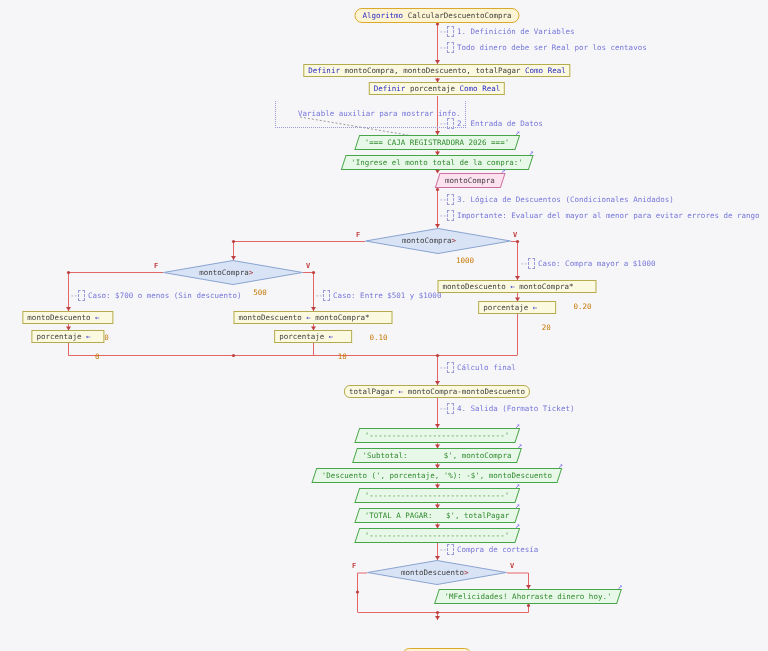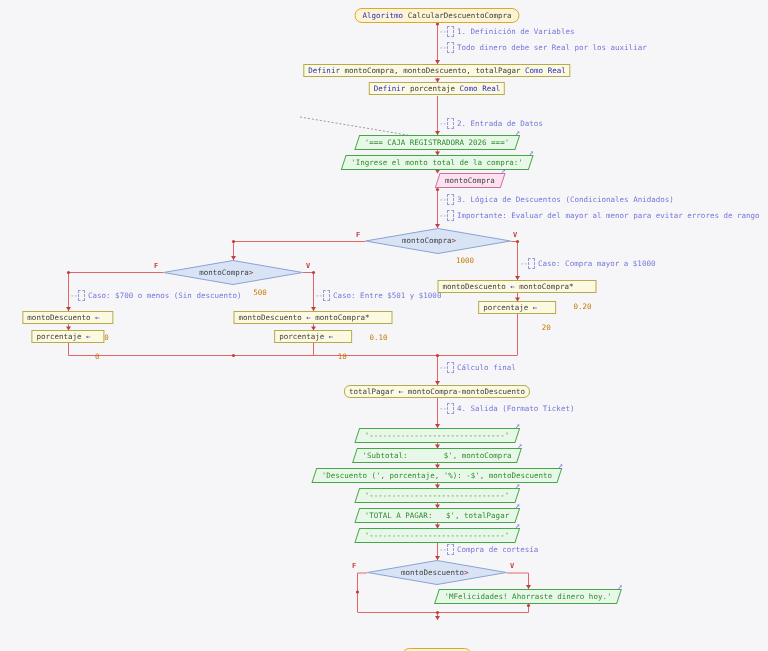--- a/index.html
+++ b/index.html
@@ -111,30 +111,33 @@
   </svg>
 
   <div class="node term" style="left:437px;top:8px;">
     <span class="kw">Algoritmo </span><span class="idt">CalcularDescuentoCompra</span>
   </div>
 
   <div class="comment" style="left:439px;top:26px;">
     <span class="cdash">--</span><span class="cicon"></span><span class="ctext">1. Definición de Variables</span>
   </div>
   <div class="comment" style="left:439px;top:42px;">
-    <span class="cdash">--</span><span class="cicon"></span><span class="ctext">Todo dinero debe ser Real por los auxiliar</span>
+    <span class="cdash">--</span><span class="cicon"></span><span class="ctext">Todo dinero debe ser Real por los centavos</span>
   </div>
 
   <div class="node proc" style="left:437px;top:64px;">
     <span class="kw">Definir </span><span class="idt">montoCompra, montoDescuento, totalPagar </span><span class="kw">Como Real</span>
   </div>
   <div class="node proc" style="left:437px;top:82px;">
     <span class="kw">Definir </span><span class="idt">porcentaje </span><span class="kw">Como Real</span>
   </div>
 
+  <div class="comment-note" style="left:275px;top:101px;">
+    <span class="ctext">Variable auxiliar para mostrar info.</span>
+  </div>
   <div class="comment" style="left:439px;top:118px;">
     <span class="cdash">--</span><span class="cicon"></span><span class="ctext">2. Entrada de Datos</span>
   </div>
 
   <div class="node par out" style="left:437px;top:135px;">
     <div class="unskew"><span>'=== CAJA REGISTRADORA 2026 ==='</span><span class="neo">↗</span></div>
   </div>
   <div class="node par out" style="left:437px;top:155px;">
     <div class="unskew"><span>'Ingrese el monto total de la compra:'</span><span class="neo">↗</span></div>
   </div>

